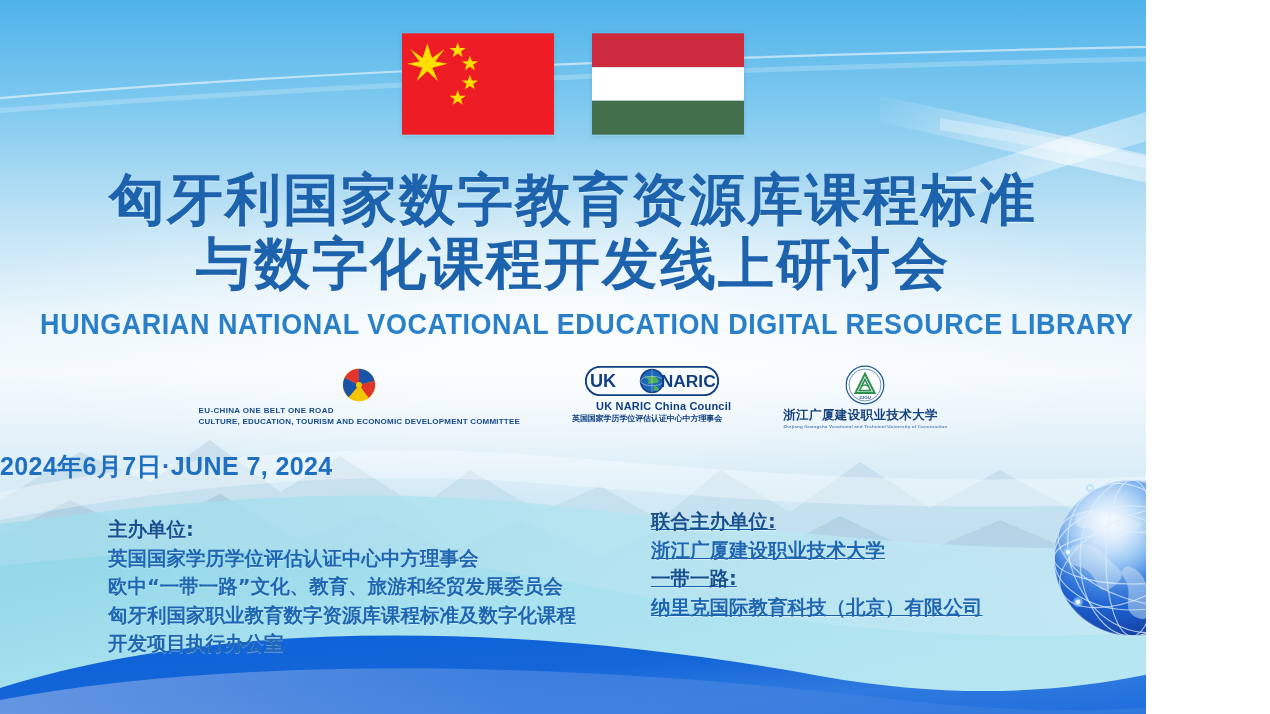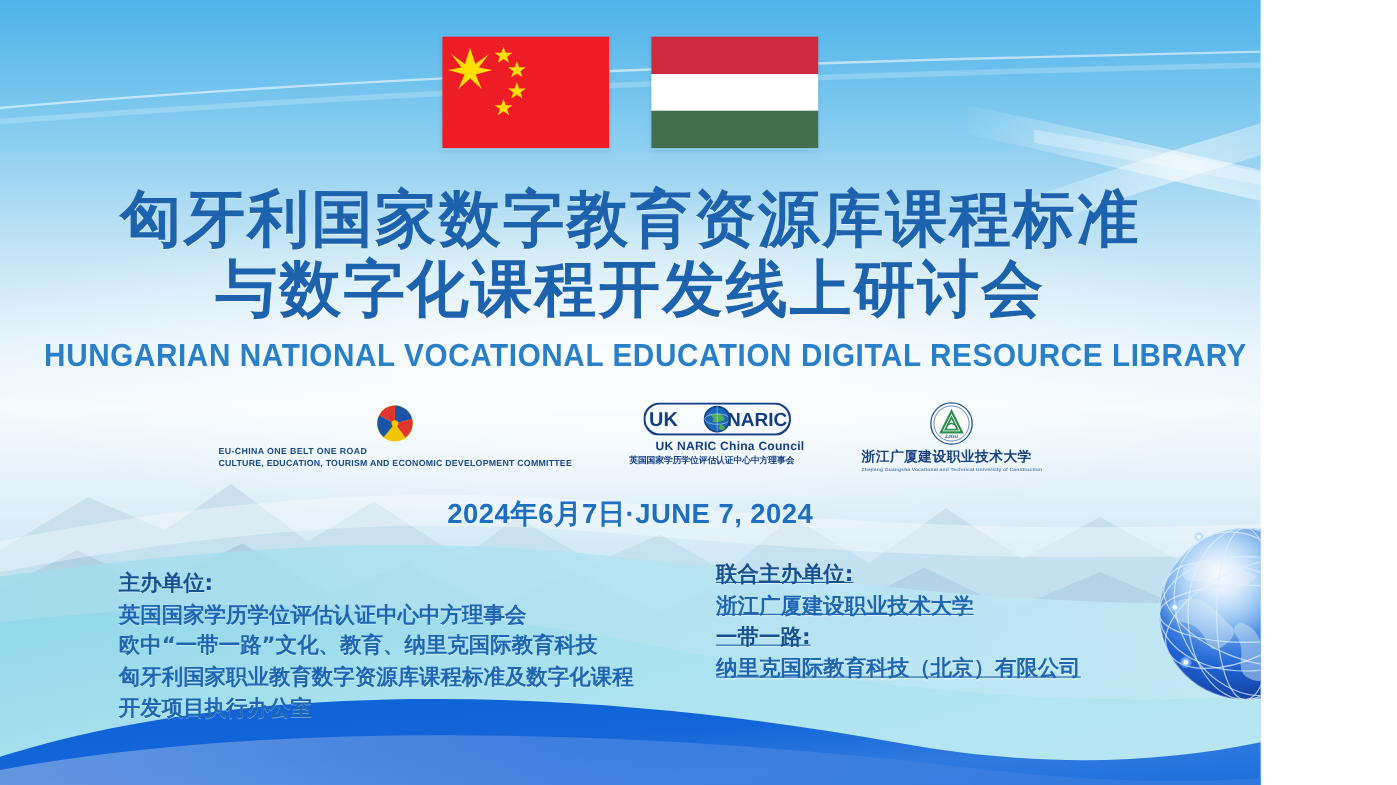--- a/index.html
+++ b/index.html
@@ -56,21 +56,21 @@
   }
   .cap-eu1{font-size:8px;font-weight:700;letter-spacing:.35px;line-height:11px;color:#174a8d;}
   .cap-eu2{font-size:8px;font-weight:700;letter-spacing:.2px;line-height:11px;color:#174a8d;}
   .cap-naric1{font-size:11px;font-weight:700;line-height:14px;color:#123f84;letter-spacing:.2px;margin-left:24px;}
   .cap-naric2{font-size:8px;font-weight:700;line-height:11px;color:#123f84;letter-spacing:-.1px;}
   .cap-zj1{font-size:12.5px;font-weight:700;line-height:15px;color:#16417f;letter-spacing:.4px;}
   .cap-zj2{font-size:4.6px;font-weight:600;line-height:7px;color:#5f86bb;letter-spacing:.1px;transform:scaleY(.9);}
 
   
   .date{
-    position:absolute;top:450px;left:0;width:100%;text-align:center;
+    position:absolute;top:450px;left:0;width:100%;text-align:left;
     font-family:"Liberation Sans","DejaVu Sans",sans-serif;
     font-size:25px;font-weight:700;color:#1f6fc0;letter-spacing:.4px;
   }
 
   
   .org-left{
     position:absolute;left:108px;top:516px;
     color:#1b5fa9;font-size:19.5px;line-height:28.5px;
     font-family:"DejaVu Sans","Liberation Sans",sans-serif;
     font-weight:700;
@@ -242,21 +242,21 @@
         <div class="cap-zj2">Zhejiang Guangsha Vocational and Technical University of Construction</div>
       </div>
     </div>
   </div>
 
   <div class="date">2024年6月7日·JUNE 7, 2024</div>
 
   <div class="org-left">
     <div class="org-head">主办单位:</div>
     <div class="org-item">英国国家学历学位评估认证中心中方理事会</div>
-    <div class="org-item">欧中“一带一路”文化、教育、纳里克国际教育科技</div>
+    <div class="org-item">欧中“一带一路”文化、教育、旅游和经贸发展委员会</div>
     <div class="org-item">匈牙利国家职业教育数字资源库课程标准及数字化课程</div>
     <div class="org-item">开发项目执行办公室</div>
   </div>
 
   <div class="org-right">
     <div class="org-head">联合主办单位:</div>
     <div class="org-item">浙江广厦建设职业技术大学</div>
     <div class="org-head">一带一路:</div>
     <div class="org-item">纳里克国际教育科技（北京）有限公司</div>
   </div>

